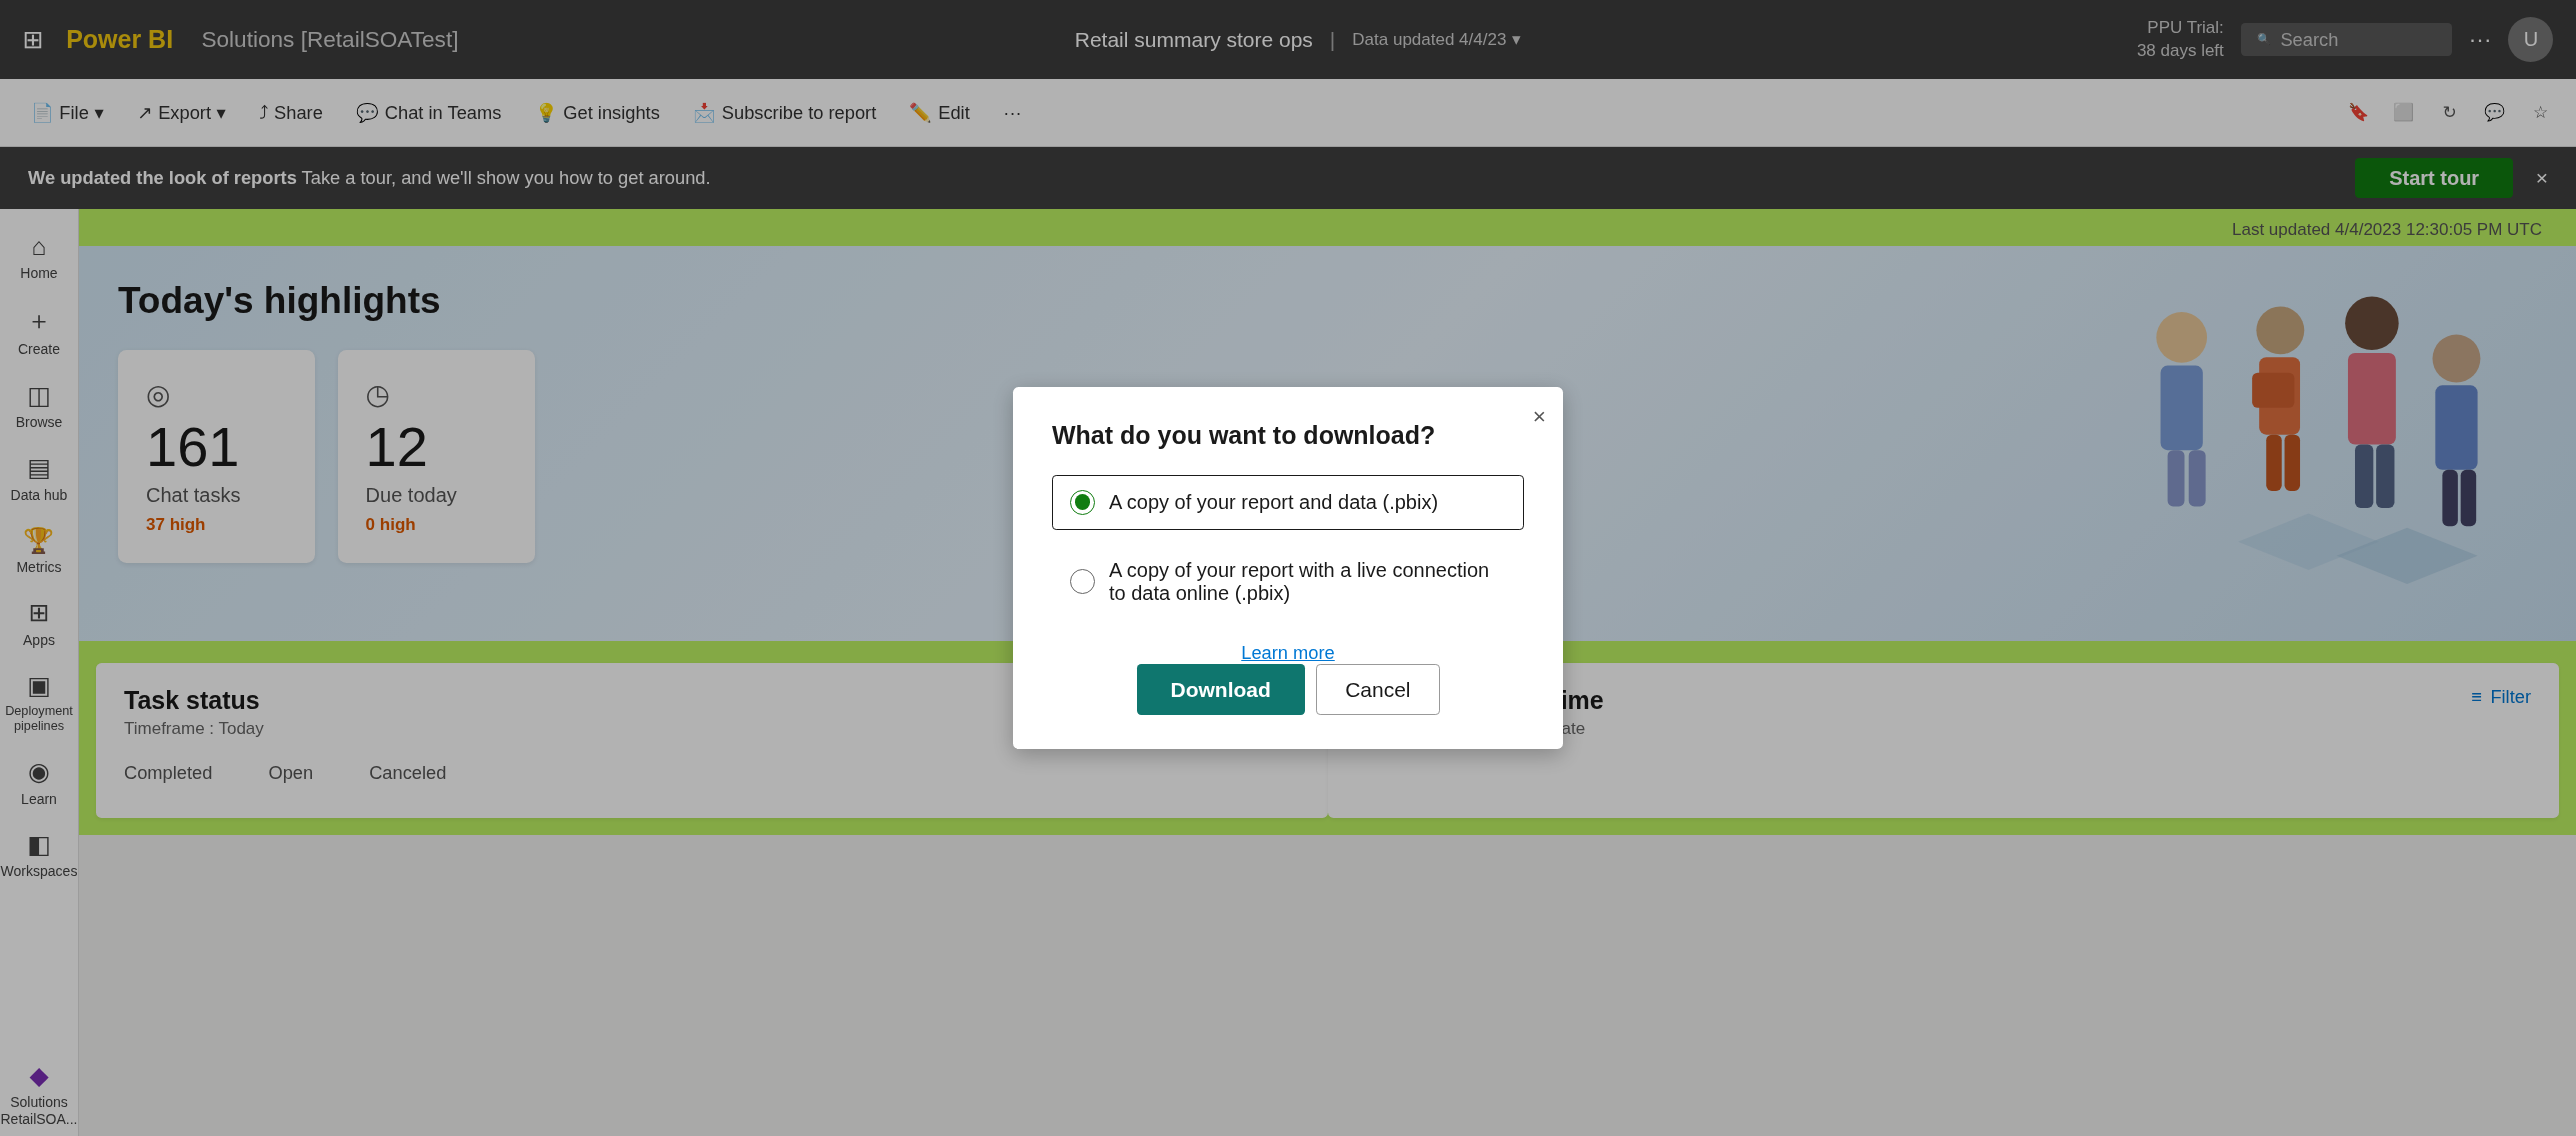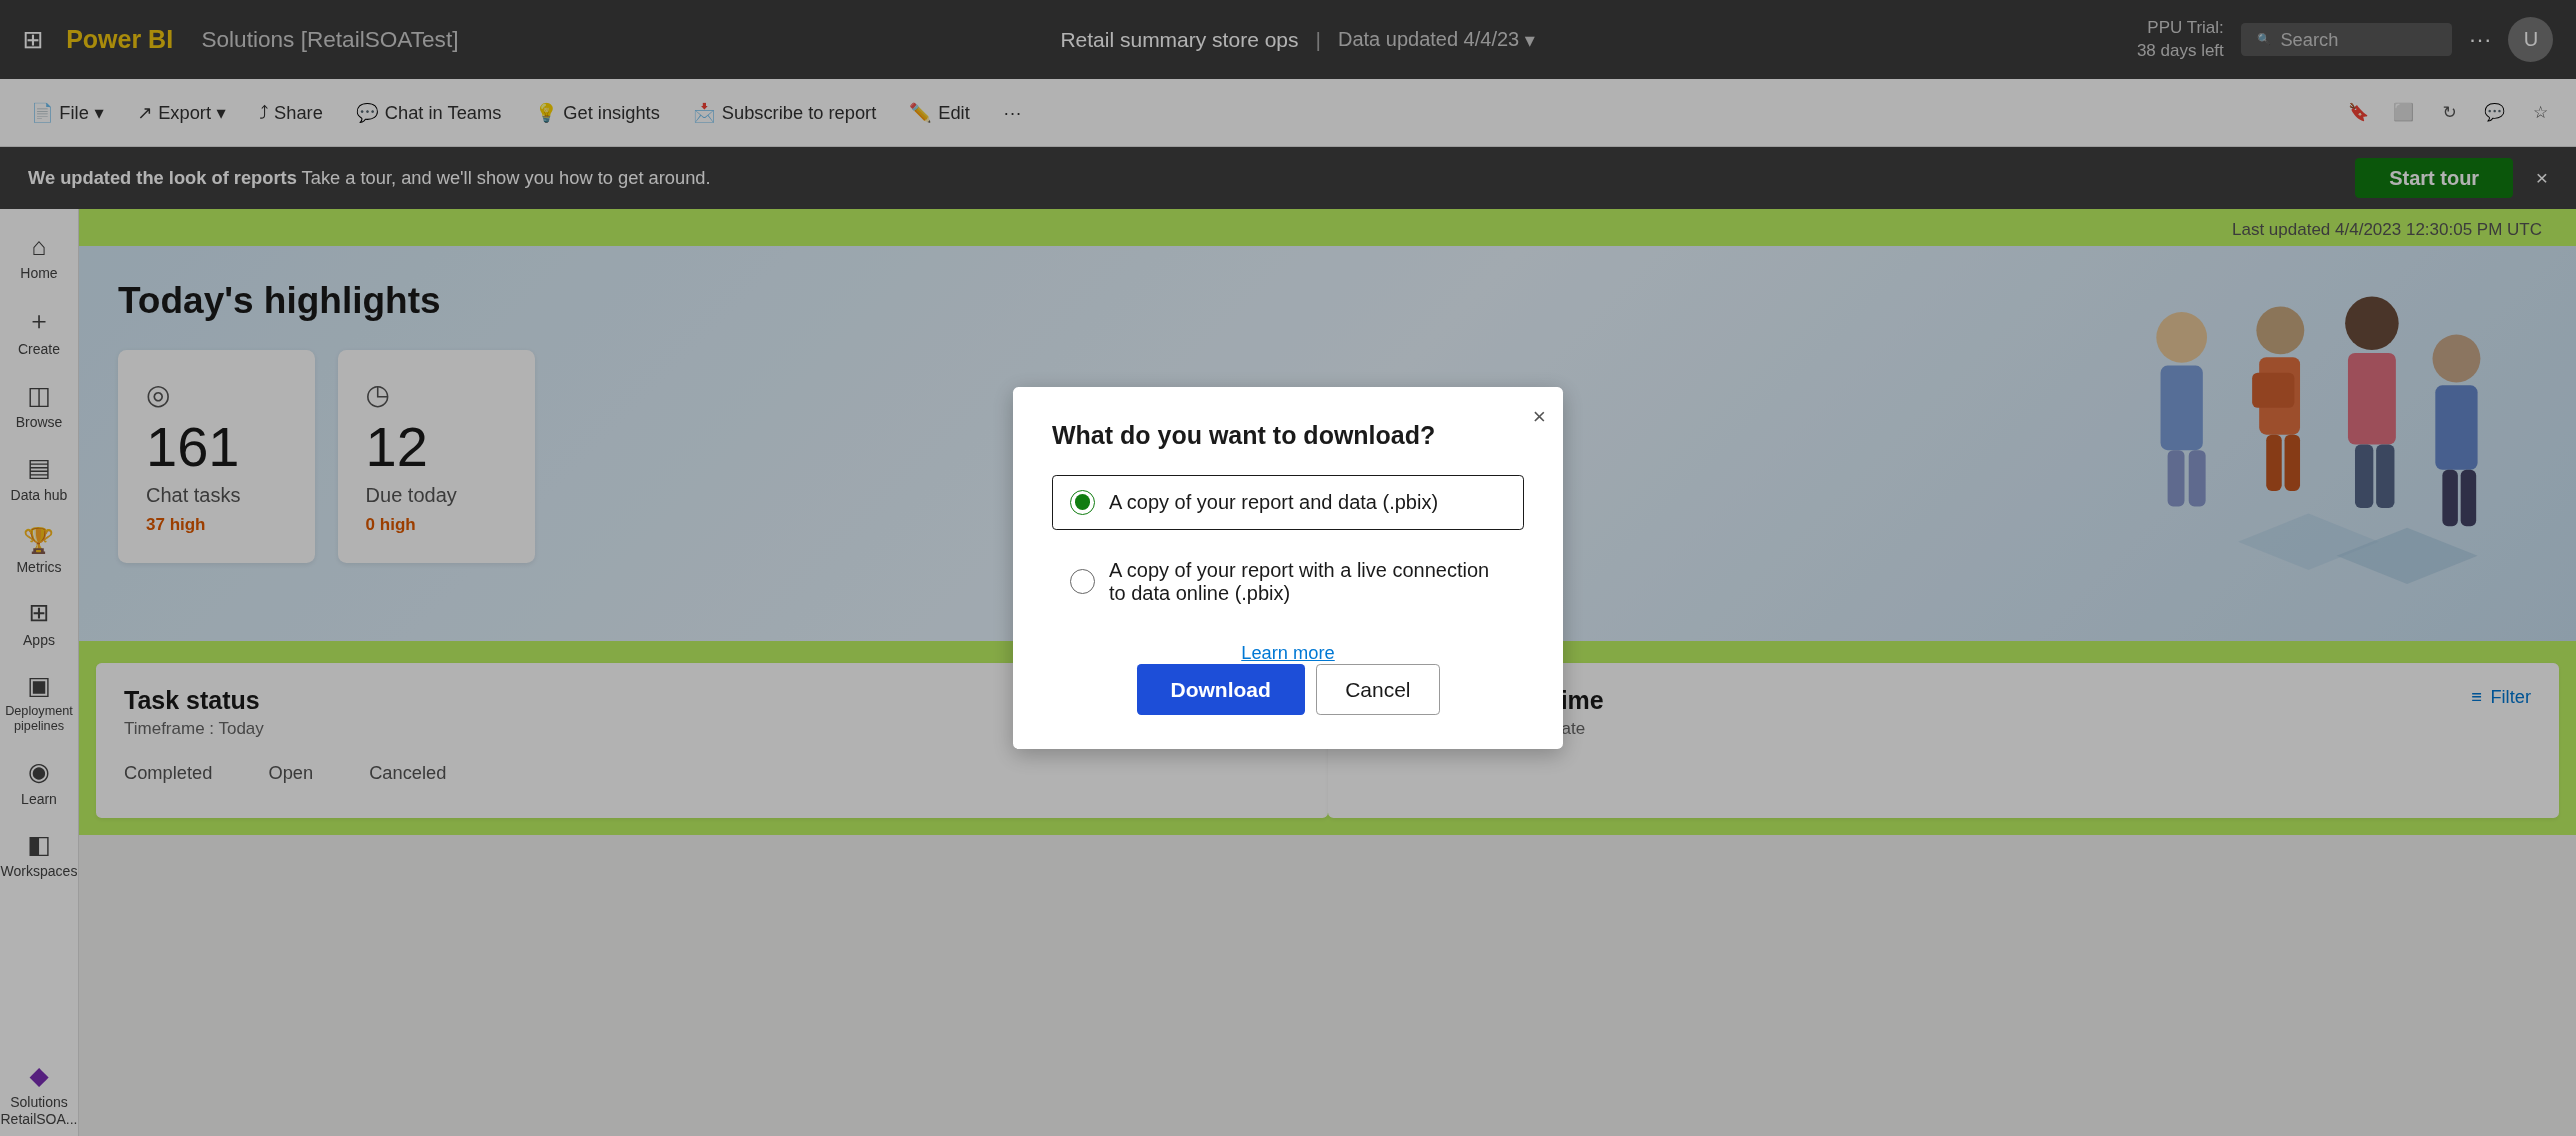--- a/index.html
+++ b/index.html
@@ -9,21 +9,21 @@
     .top-nav {
       display: flex; align-items: center; background: #3d3d3d; height: 79px;
       padding: 0 22.6px; gap: 17px; position: relative;
     }
     .nav-grid-icon { color: #fff; font-size: 25px; margin-right: 5.6px; cursor: pointer; }
     .nav-logo { color: #f2c811; font-size: 25px; font-weight: 700; white-space: nowrap; }
     .nav-workspace { color: #d0d0d0; font-size: 22.6px; margin-left: 11.3px; }
     .nav-center { flex: 1; display: flex; justify-content: center; align-items: center; gap: 17px; }
     .nav-report-title { color: #fff; font-size: 21px; }
     .nav-separator { color: #aaa; font-size: 21px; }
-    .nav-data-updated { color: #d0d0d0; font-size: 20px; display: flex; align-items: flex-start; gap: 5.6px; cursor: pointer; }
+    .nav-data-updated { color: #d0d0d0; font-size: 17px; display: flex; align-items: flex-end; gap: 5.6px; cursor: pointer; }
     .nav-right { display: flex; align-items: center; gap: 17px; margin-left: auto; }
     .ppu-trial { color: #d0d0d0; font-size: 17px; text-align: right; line-height: 1.3; }
     .search-box {
       display: flex; align-items: center; background: #5a5a5a; border-radius: 4.2px;
       padding: 5.6px 17px; gap: 8.5px; min-width: 211px;
     }
     .search-box input { background: transparent; border: none; outline: none; color: #fff; font-size: 18.3px; width: 141px; }
     .search-box input::placeholder { color: #ccc; }
     .nav-more { color: #fff; font-size: 22.6px; cursor: pointer; }
     .nav-avatar {
@@ -149,21 +149,21 @@
     .radio-circle.filled { border-color: #107c10; }
     .radio-circle.filled::after {
       content: ''; width: 15.5px; height: 15.5px; border-radius: 50%; background: #107c10;
     }
     .modal-footer {
       display: flex; align-items: center; justify-content: space-between; margin-top: 22.6px; flex-direction: column;
     }
     .learn-more-link { color: #0078d4; font-size: 18.3px; text-decoration: underline; cursor: pointer; }
     .modal-actions { display: flex; gap: 11.3px; }
     .btn-download {
-      background: #1d4ed8; color: #fff; border: none; border-radius: 4.2px;
+      background: #0f766e; color: #fff; border: none; border-radius: 4.2px;
       padding: 12.7px 34px; font-size: 21px; font-weight: 600; cursor: pointer;
     }
     .btn-cancel {
       background: transparent; color: #1a1a1a; border: 0.7px solid #999; border-radius: 4.2px;
       padding: 12.7px 28px; font-size: 21px; cursor: pointer;
     }
   </style>
 </head>
 <body>
 

